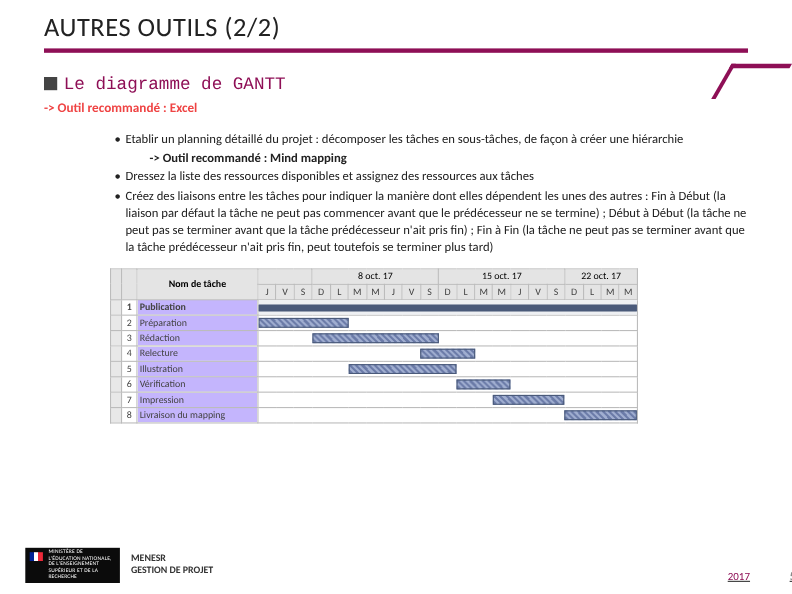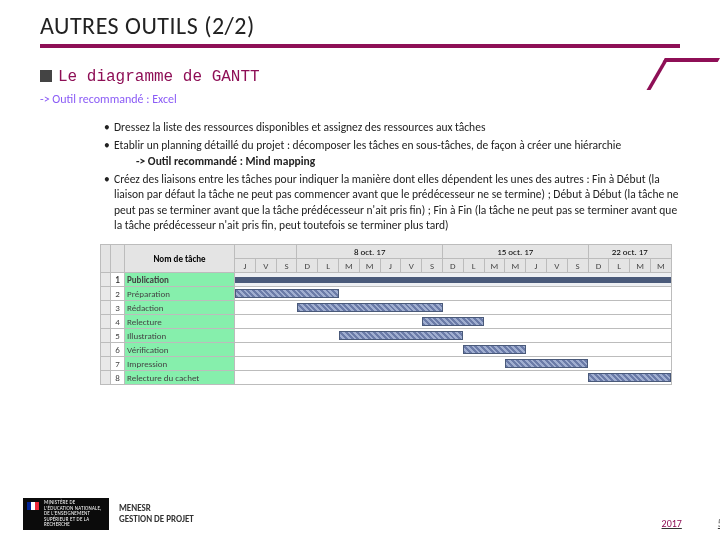--- a/index.html
+++ b/index.html
@@ -15,35 +15,35 @@
     width: 55px;
     height: 32px;
     border-top: 4px solid #8e0f56;
     border-left: 4px solid #8e0f56;
     transform: skewX(-30deg);
     transform-origin: top left;
   }
 
   .section-title { margin-top: 20px; font-size: 16px; font-weight: 400; color: #8e0f56; font-family: Liberation Mono, monospace; }
   .section-title .bullet-sq { display: inline-block; width: 12px; height: 12px; background: #444; margin-right: 6px; vertical-align: -1px; }
-  .subtitle { margin-top: 6px; font-size: 12px; font-weight: 400; color: #8b5cf6; }
+  .subtitle { margin-top: 6px; font-size: 12px; font-weight: 700; color: #ef4444; }
 
   .bullets { margin: 14px 0 10px 64px; font-size: 11.5px; color: #222; line-height: 1.35; }
   .bullets li { list-style: none; position: relative; padding-left: 10px; margin-bottom: 2px; }
   .bullets li::before { content: "•"; position: absolute; left: 0; top: 0; }
   .sub-indent { display: block; margin-left: 22px; margin-top: 1px; }
   .sub-indent strong { font-weight: 700; }
 
   
-  .gantt-wrap { margin: 6px 0 0 60px; width: 572px; border-radius: 23px; }
+  .gantt-wrap { margin: 6px 0 0 60px; width: 480px; border-radius: 23px; }
   .gantt { border-collapse: collapse; width: 100%; font-size: 9px; color: #444; table-layout: fixed; }
   .gantt th, .gantt td { border: 1px solid #bcbcbc; height: 14px; padding: 0 2px; overflow: hidden; }
   .gantt .col-o { width: 10px; background: #e8e8e8; }
   .gantt .col-num { width: 14px; text-align: center; background: #fff; }
-  .gantt .col-name { width: 110px; background: #86efac; }
+  .gantt .col-name { width: 110px; background: #c4b5fd; }
   .gantt thead th { background: #e4e4e4; font-weight: 400; text-align: center; }
   .gantt thead th.nameh { background: #4a5a7a; color: #fff; font-weight: 700; }
   .gantt thead tr:first-child th { background: #e4e4e4; color: #000; }
   .gantt .daycell { width: 14px; text-align: center; }
   .bar { position: relative; }
   .bar .b {
     position: absolute; top: 2px; height: 9px;
     background: repeating-linear-gradient(45deg,#6b7ba8,#6b7ba8 2px,#a0aed0 2px,#a0aed0 4px);
     border: 1px solid #4a5a7a;
   }
@@ -69,25 +69,25 @@
     <h1>AUTRES OUTILS (2/2)</h1>
   </div>
   <div class="trapezoid"></div>
 
   <div class="section-title">
     <span class="bullet-sq"></span><span>Le diagramme de GANTT</span>
   </div>
   <div class="subtitle">-&gt; Outil recommandé : Excel</div>
 
   <ul class="bullets">
-    <li><span>Dressez la liste des ressources disponibles et assignez des ressources aux tâches</span></li>
     <li>
       <span>Etablir un planning détaillé du projet : décomposer les tâches en sous-tâches, de façon à créer une hiérarchie</span>
       <span class="sub-indent"><strong>-&gt; Outil recommandé : Mind mapping</strong></span>
     </li>
+    <li><span>Dressez la liste des ressources disponibles et assignez des ressources aux tâches</span></li>
     <li><span>Créez des liaisons entre les tâches pour indiquer la manière dont elles dépendent les unes des autres : Fin à Début (la liaison par défaut la tâche ne peut pas commencer avant que le prédécesseur ne se termine) ; Début à Début (la tâche ne peut pas se terminer avant que la tâche prédécesseur n'ait pris fin) ; Fin à Fin (la tâche ne peut pas se terminer avant que la tâche prédécesseur n'ait pris fin, peut toutefois se terminer plus tard)</span></li>
   </ul>
 
   <div class="gantt-wrap">
     <table class="gantt">
       <thead>
         <tr>
           <th class="col-o" rowspan="2"></th>
           <th class="col-num" rowspan="2"></th>
           <th class="nameh col-name" rowspan="2">Nom de tâche</th>
@@ -173,21 +173,21 @@
             <td class="col-o"></td>
             <td class="col-num">7</td>
             <td class="col-name">Impression</td>
             <td colspan="21" class="bar" style="position: relative;">
               <div class="b" style="left: 61.9048%; width: 19.0476%;"></div>
             </td>
           </tr>
           <tr>
             <td class="col-o"></td>
             <td class="col-num">8</td>
-            <td class="col-name">Relecture du cachet</td>
+            <td class="col-name">Livraison du mapping</td>
             <td colspan="21" class="bar" style="position: relative;">
               <div class="b" style="left: 80.9524%; width: 19.0476%;"></div>
             </td>
           </tr>
         </tbody>
     </table>
   </div>
 </div>
 
 <div class="footer">

